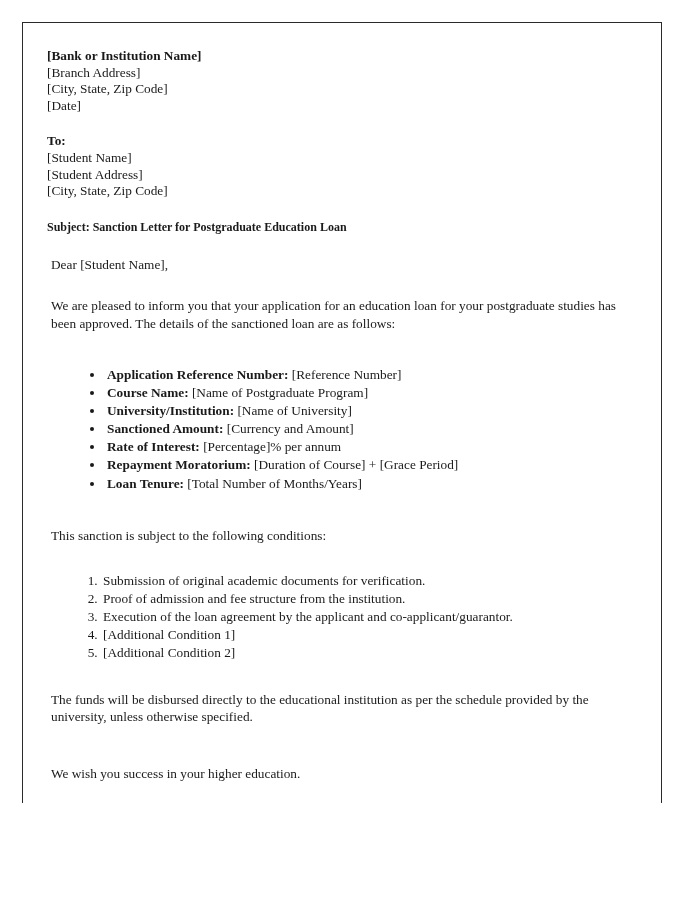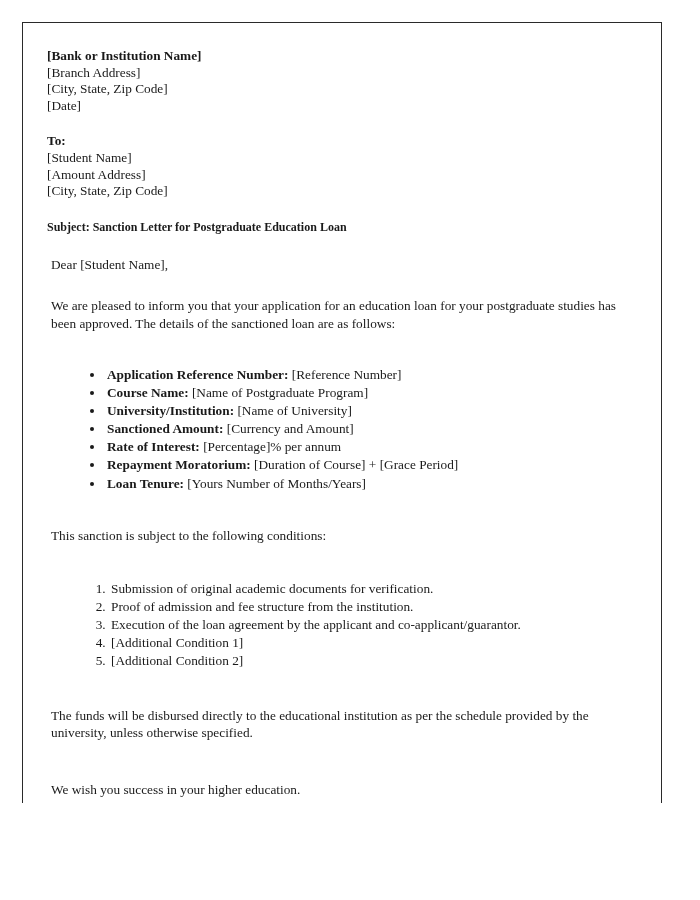--- a/index.html
+++ b/index.html
@@ -82,21 +82,21 @@
     font-size: 13.3px;
     line-height: 18.1px;
     padding-left: 2px;
   }
   ul.detail-list li .label {
     font-weight: bold;
   }
 
   ol.conditions-list {
     list-style-type: decimal;
-    margin: 16px;
+    margin: 8px;
     padding: 0 0 0 46px;
   }
   ol.conditions-list li {
     font-size: 13.3px;
     line-height: 18.1px;
     padding-left: 2px;
   }
 
   .sign-off {
     font-size: 10px;
@@ -116,21 +116,21 @@
         <span class="addr-line">[Branch Address]</span>
         <span class="addr-line">[City, State, Zip Code]</span>
         <span class="addr-line">[Date]</span>
       </div>
 
       <div class="gap-lg"></div>
 
       <div class="addr-block">
         <span class="addr-line bold">To:</span>
         <span class="addr-line">[Student Name]</span>
-        <span class="addr-line">[Amount Address]</span>
+        <span class="addr-line">[Student Address]</span>
         <span class="addr-line">[City, State, Zip Code]</span>
       </div>
 
       <div class="gap-lg"></div>
 
       <div class="subject-line">Subject: Sanction Letter for Postgraduate Education Loan</div>
 
       <div class="gap-md"></div>
 
       <div class="para">Dear [Student Name],</div>
@@ -161,21 +161,21 @@
         <li>
           <span class="label">Rate of Interest:</span>
           <span>[Percentage]% per annum</span>
         </li>
         <li>
           <span class="label">Repayment Moratorium:</span>
           <span>[Duration of Course] + [Grace Period]</span>
         </li>
         <li>
           <span class="label">Loan Tenure:</span>
-          <span>[Yours Number of Months/Years]</span>
+          <span>[Total Number of Months/Years]</span>
         </li>
       </ul>
 
       <div class="gap-md"></div>
 
       <div class="para">This sanction is subject to the following conditions:</div>
 
       <div class="gap-md"></div>
 
       <ol class="conditions-list">

